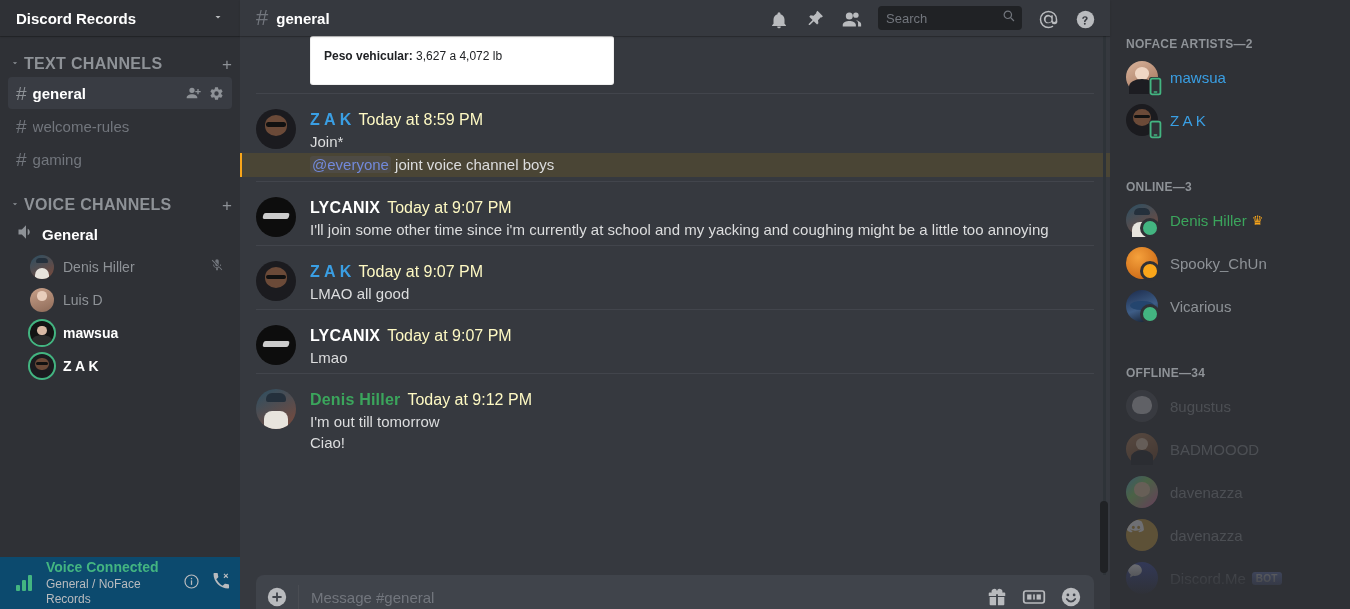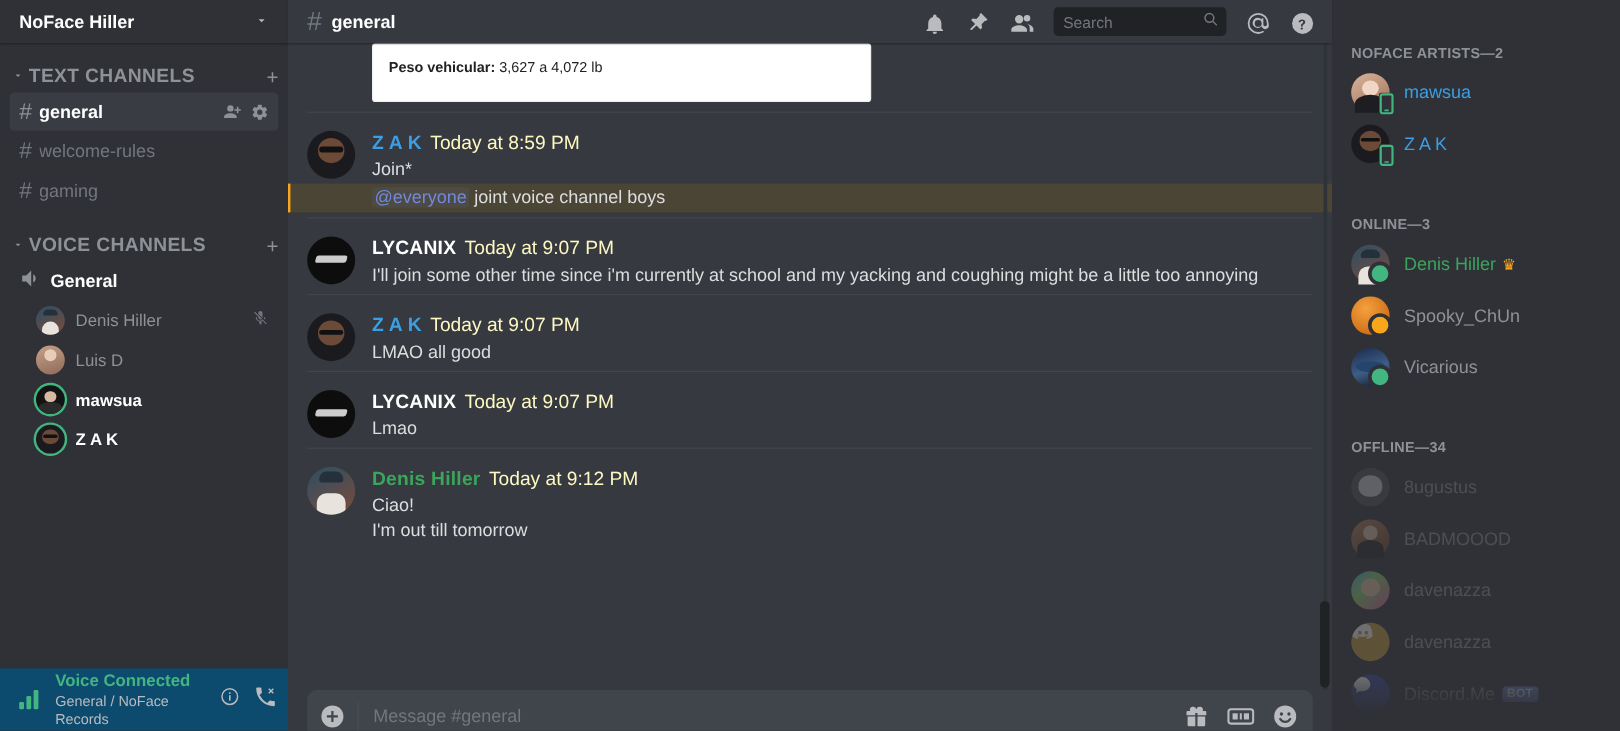--- a/index.html
+++ b/index.html
@@ -90,21 +90,21 @@
     flex: 1 1 auto; background: transparent; border: 0; outline: 0;
     color: #dcddde; font-size: 13px; font-family: "Liberation Sans", sans-serif; min-width: 0;
   }
   .search-box input::placeholder { color: #72767d; }
 
   .msgwrap { flex: 1 1 auto; position: relative; overflow: hidden; display: flex; }
   .msgs { flex: 1 1 auto; overflow: hidden; position: relative; padding-bottom: 0; }
 
   .attach { padding: 0 0 8px 70px; }
   .attach-img {
-    width: 416px; background: #fff; border-radius: 3px;
+    width: 304px; background: #fff; border-radius: 3px;
     padding: 12px 14px 20px 14px; color: #202225;
     font-size: 12px; line-height: 1.4;
     box-shadow: inset 0 0 0 1px rgba(0,0,0,.06);
   }
   .attach-img b { font-weight: bold; }
 
   .msg { position: relative; padding: 18px 16px 4px 70px; min-height: 0; }
   .msg .divider { position: absolute; left: 16px; right: 16px; top: 0; height: 1px; background: rgba(79,84,92,.48); }
   .msg .avatar {
     position: absolute; left: 16px; top: 16px;
@@ -203,21 +203,21 @@
   .a-dme { background: #3b4ba0; display:flex; align-items:center; justify-content:center; }
 </style>
 </head>
 <body>
 
 <div class="app">
 
   <div class="sidebar">
 
     <div class="server-header">
-      <span class="server-name">NoFace Hiller</span>
+      <span class="server-name">Discord Records</span>
       <span class="chevron">
         <svg width="12" height="12" viewBox="0 0 24 24">
             <path fill="#b9bbbe" d="M7 10l5 5 5-5z"></path>
           </svg>
       </span>
     </div>
 
     <div class="channels">
 
       <div class="cat">
@@ -430,22 +430,22 @@
           <div class="line">Lmao</div>
         </div>
 
         <div class="msg">
           <span class="divider"></span>
           <span class="avatar a-den"></span>
           <div class="msg-head">
             <span class="author" style="color:#3ba55c">Denis Hiller</span>
             <span class="stamp">Today at 9:12 PM</span>
           </div>
+          <div class="line">I'm out till tomorrow</div>
           <div class="line">Ciao!</div>
-          <div class="line">I'm out till tomorrow</div>
         </div>
 
       </div>
 
       <span class="scroll-track"></span>
       <span class="scroll-thumb" style="top:465px;height:72px"></span>
     </div>
 
     <div class="composer-wrap">
       <div class="composer">

